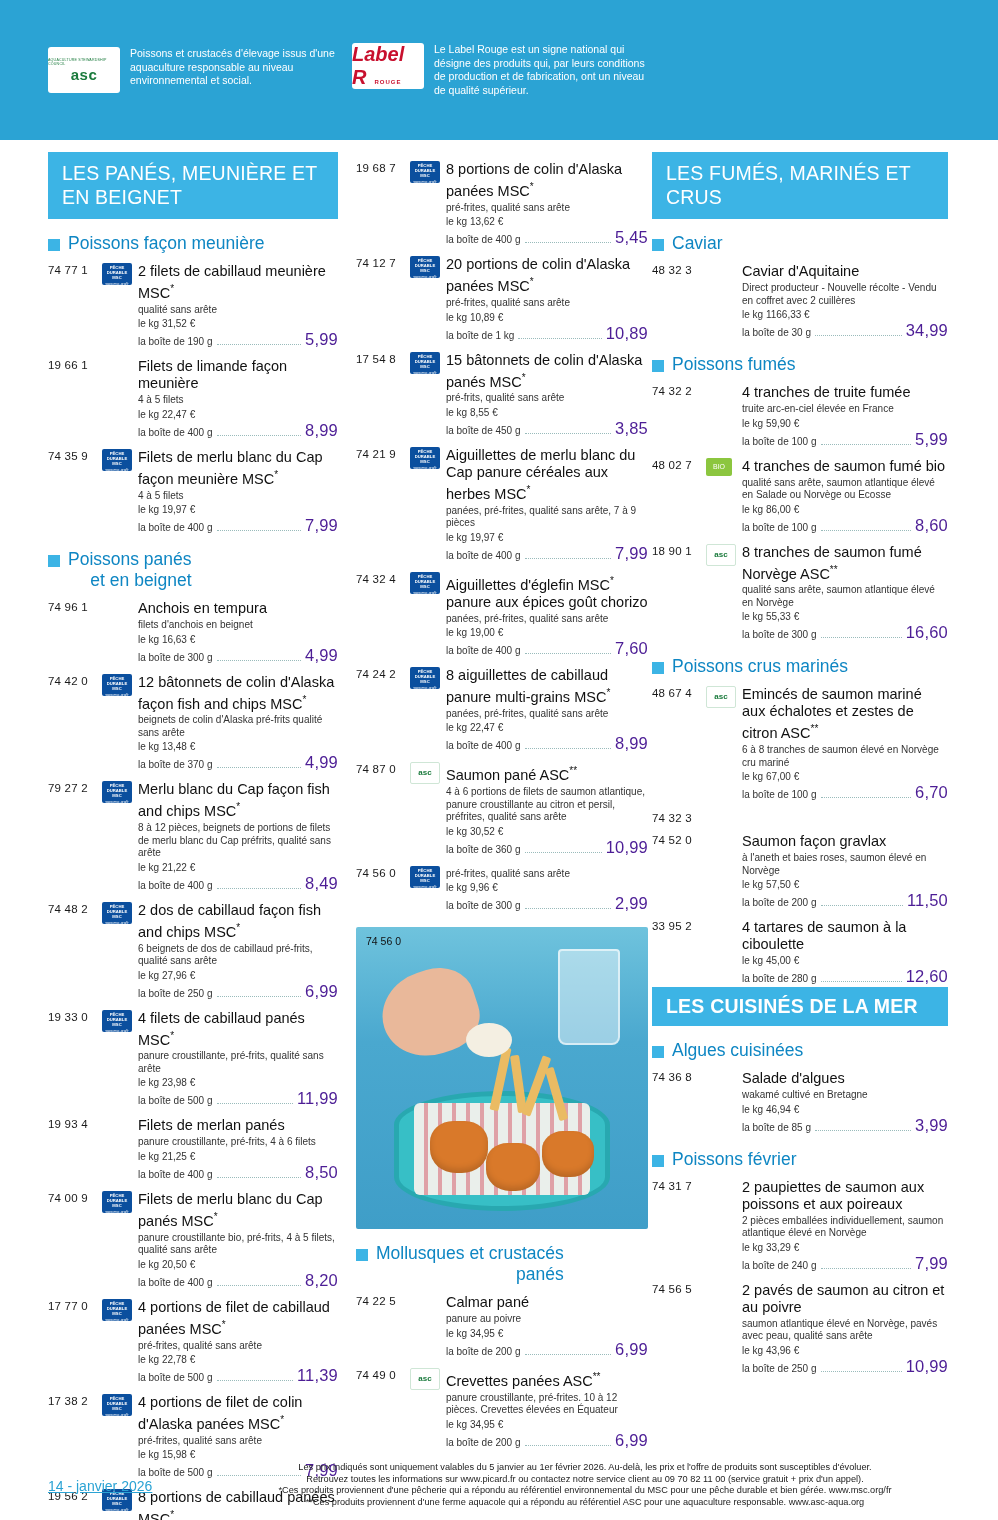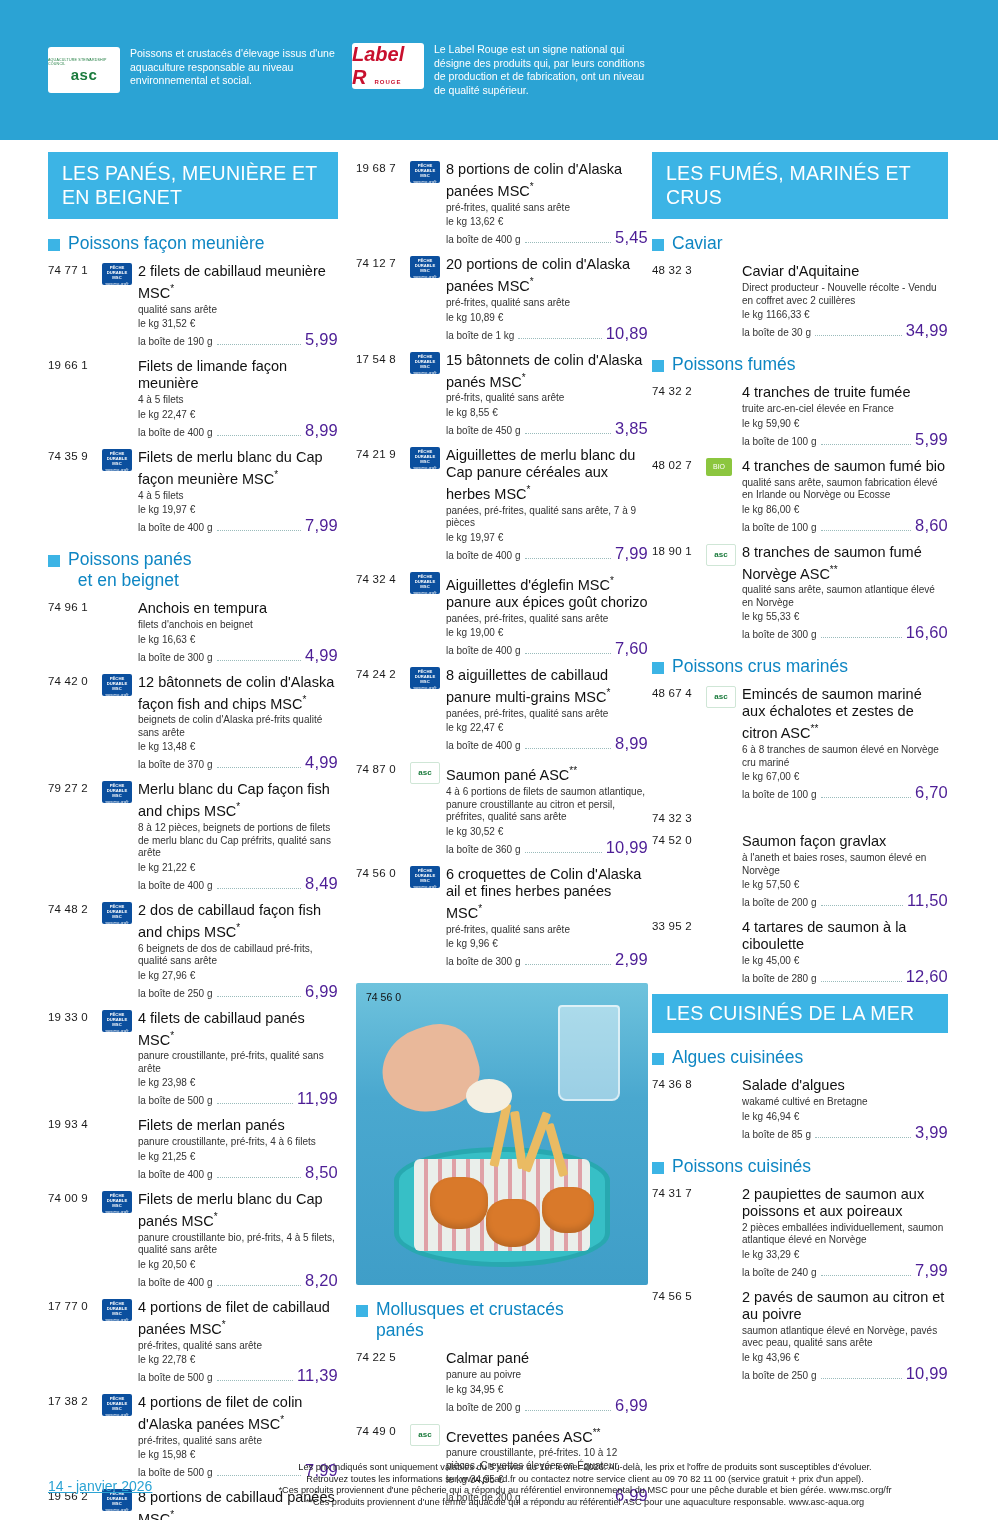--- a/index.html
+++ b/index.html
@@ -51,21 +51,21 @@
   .col2 { left:356px; width:292px; }
   .col3 { left:652px; width:296px; }
 
   .sec-title {
     background:#3cb4e5; color:#fff; font-size:19.5px; line-height:24px;
     padding:9px 14px 10px 14px; font-weight:400; letter-spacing:.2px;
   }
   .sec-title.one-line { padding:7px 14px 8px 14px; }
 
   .sub-head {
-    display:flex; align-items:flex-start; margin:14px 0 6px 0;
+    display:flex; align-items:flex-start; margin:14px 0 6px 0;text-align:right;
   }
   .sub-head .sq { width:12px; height:12px; background:#3cb4e5; margin:6px 8px 0 0; flex:none; }
   .sub-head .txt { color:#0e86c3; font-size:17.5px; line-height:21px; }
 
   
   .prod { display:flex; margin-top:9px; }
   .ref { width:54px; flex:none; font-size:11.5px; color:#1a1a1a; padding-top:1px; letter-spacing:.2px;}
   .badge-col { width:36px; flex:none; }
   .body { flex:1 1 auto; }
   .pname { font-size:14.5px; line-height:17px; color:#111; }
@@ -132,21 +132,21 @@
   
   .footer {
     position:absolute; left:222px; top:1462px; width:726px;
     font-size:9.2px; line-height:11.6px; color:#222;
   }
   .footer .ln { display:block; }
   .footer .center { text-align:center; }
   .pagenum {
     position:absolute; left:48px; top:1478px; font-size:14px; color:#2ba3d4;text-decoration:underline;
   }
-  .cuis-title { margin-top:8px; }
+  .cuis-title { margin-top:1px;font-weight:bold; }
 </style>
 </head>
 <body>
 
 <div class="banner">
   <div class="banner-col">
     <div class="logo-asc">
       <span class="asc-top">AQUACULTURE STEWARDSHIP COUNCIL</span>
       <span class="asc-word">asc</span>
     </div>
@@ -490,21 +490,20 @@
             <span class="price">10,99</span>
           </div>
         </div>
       </div>
       <div class="prod">
         <div class="ref">74 56 0</div>
         <div class="badge-col">
           <div class="mini-msc">PÊCHE<br>DURABLE<br>MSC<span class="m2"><br>www.msc.org/fr</span></div>
         </div>
         <div class="body">
-          <div class="pname">6 croquettes de Colin d'Alaska ail et fines herbes panées MSC<span class="star">*</span></div>
           <div class="pdesc">pré-frites, qualité sans arête</div>
           <div class="pkg">le kg 9,96 €</div>
           <div class="priceline">
             <span>la boîte de 300 g</span>
             <span class="dots"></span>
             <span class="price">2,99</span>
           </div>
         </div>
       </div>
     </div>
@@ -609,21 +608,21 @@
           </div>
         </div>
       </div>
       <div class="prod">
         <div class="ref">48 02 7</div>
         <div class="badge-col">
           <div class="mini-bio">BIO</div>
         </div>
         <div class="body">
           <div class="pname">4 tranches de saumon fumé bio</div>
-          <div class="pdesc">qualité sans arête, saumon fabrication élevé en Irlande ou Norvège ou Ecosse</div>
+          <div class="pdesc">qualité sans arête, saumon atlantique élevé en Salade ou Norvège ou Ecosse</div>
           <div class="pkg">le kg 86,00 €</div>
           <div class="priceline">
             <span>la boîte de 100 g</span>
             <span class="dots"></span>
             <span class="price">8,60</span>
           </div>
         </div>
       </div>
       <div class="prod">
         <div class="ref">18 90 1</div>
@@ -715,21 +714,21 @@
             <span>la boîte de 85 g</span>
             <span class="dots"></span>
             <span class="price">3,99</span>
           </div>
         </div>
       </div>
     </div>
 
   <div class="sub-head">
     <span class="sq"></span>
-    <span class="txt">Poissons cuisinés</span>
+    <span class="txt">Poissons février</span>
   </div>
   <div id="c3e">
       <div class="prod">
         <div class="ref">74 31 7</div>
         <div class="badge-col"></div>
         <div class="body">
           <div class="pname">2 paupiettes de saumon aux poissons et aux poireaux</div>
           <div class="pdesc">2 pièces emballées individuellement, saumon atlantique élevé en Norvège</div>
           <div class="pkg">le kg 33,29 €</div>
           <div class="priceline">

